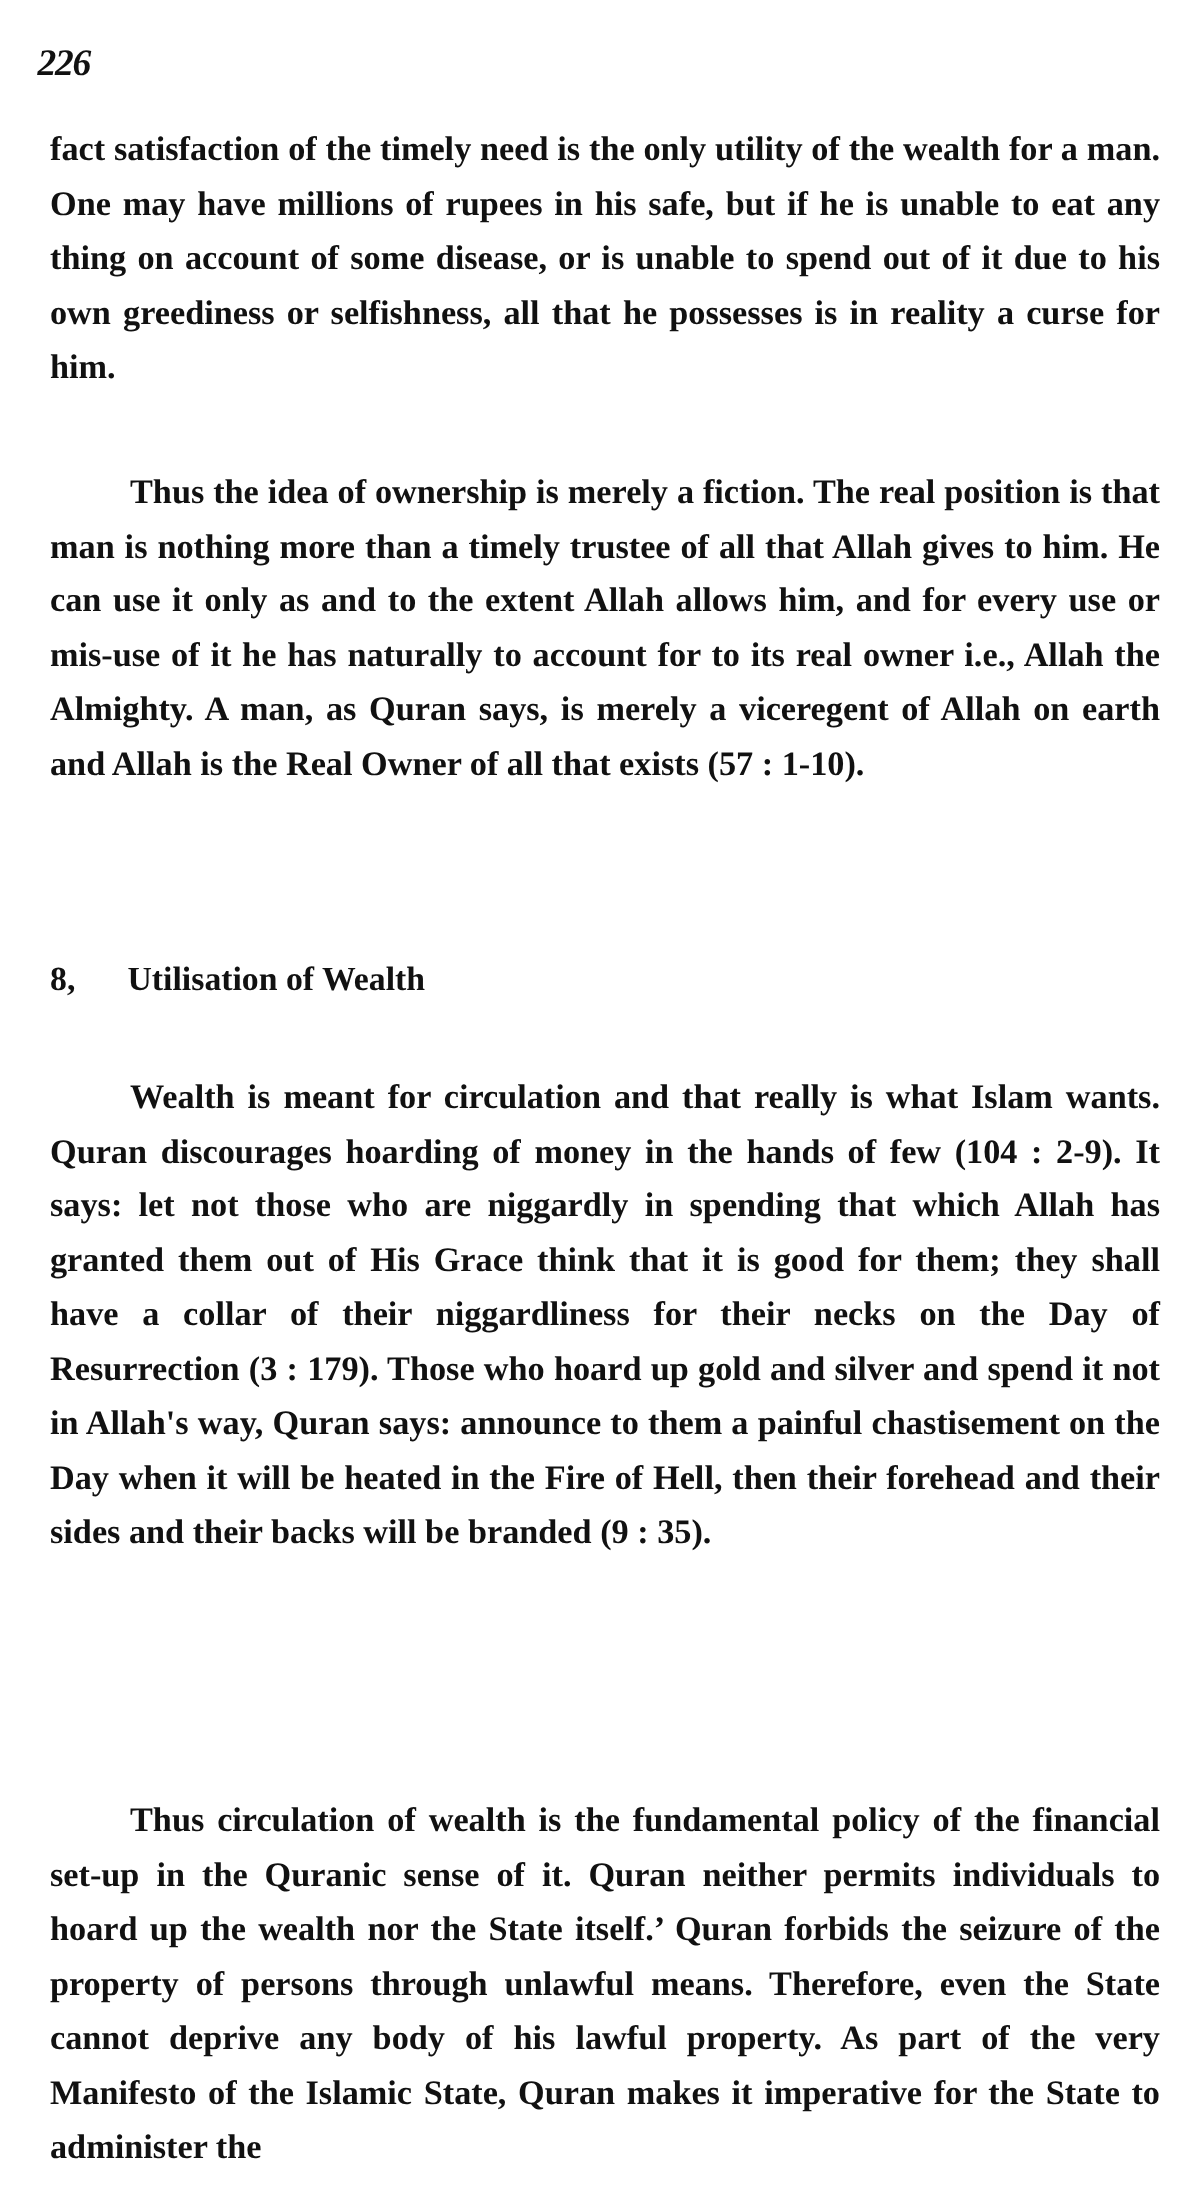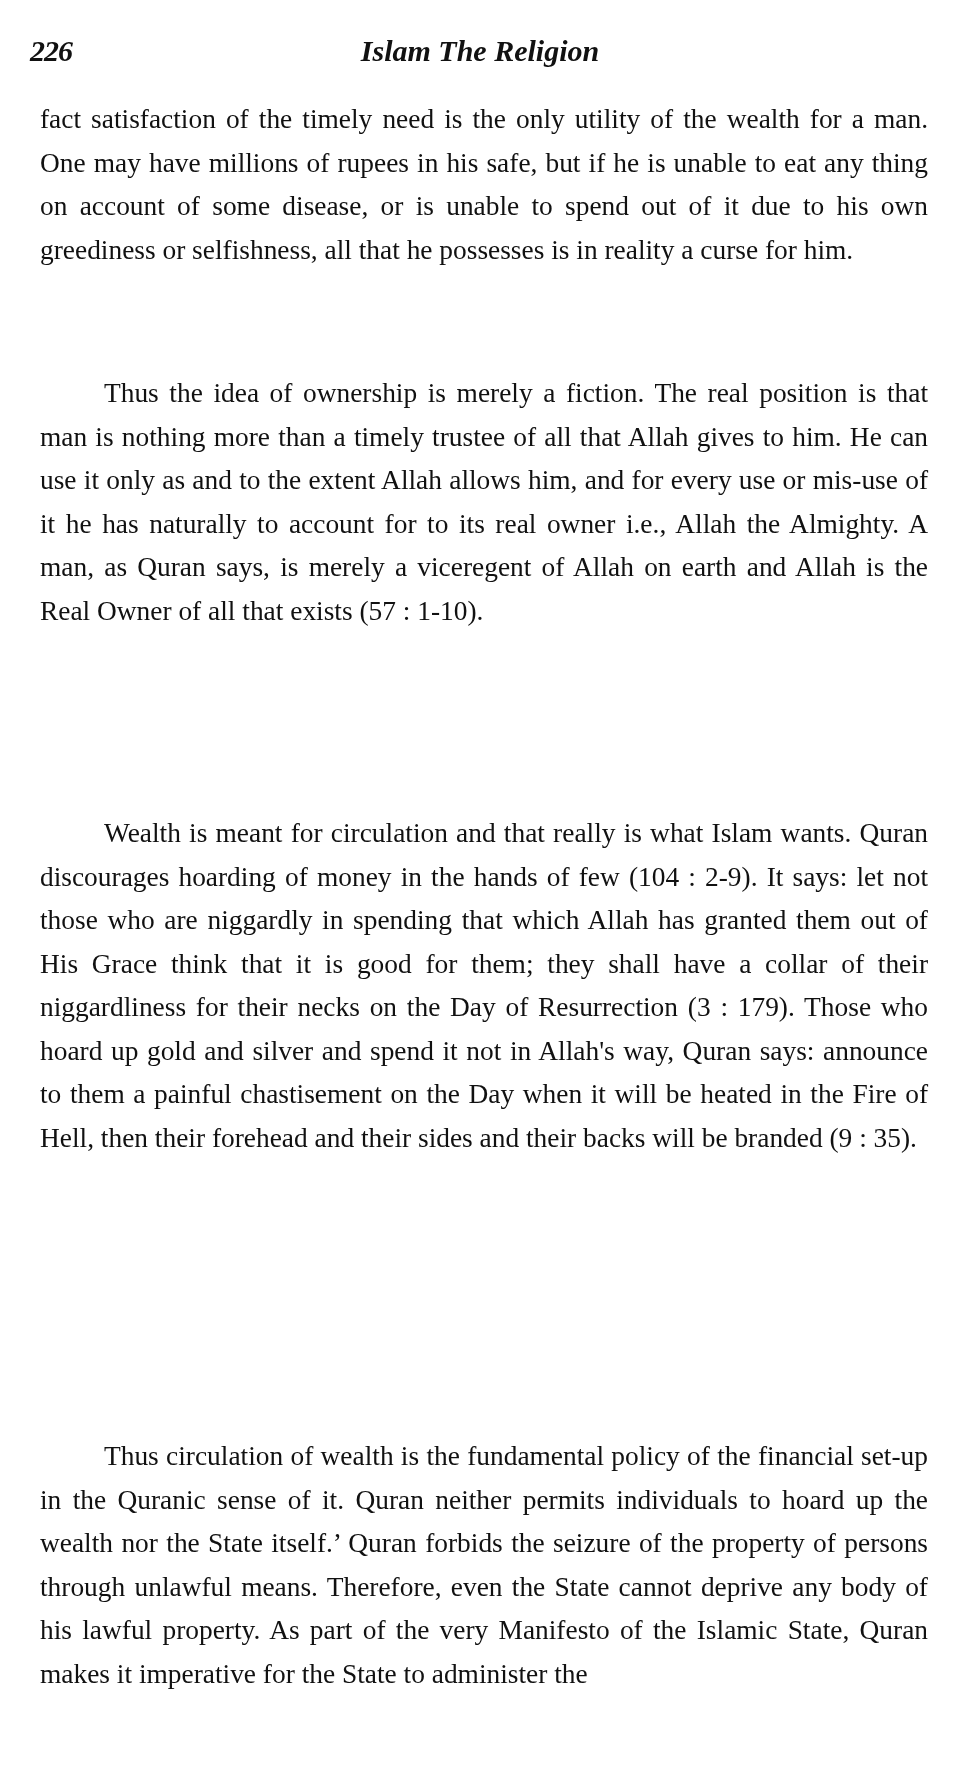--- a/index.html
+++ b/index.html
@@ -45,58 +45,60 @@
       font-weight: bold;
       font-style: italic;
     }
     .body-text {
       position: absolute;
       left: 40px;
       width: 888px;
       font-size: 27.4px;
       line-height: 43.5px;
       text-align: justify;
-      font-weight: normal;
+      font-weight: bold;
       font-stretch: condensed;
     }
     .para {
       margin: 0;
     }
     .indent { text-indent: 64px; }
     .p1 { top: 98px; }
     .p2 { top: 372px; }
     .section-heading {
       position: absolute;
       top: 768px;
       left: 40px;
       font-size: 27px;
       font-weight: bold;
       font-family: "Liberation Serif", "DejaVu Serif", serif;
     }
     .section-heading .num { display: inline-block; width: 62px; }
-    .p3 { top: 812px; }
+    .p3 { top: 856px; }
     .p4 { top: 1435px; }
   </style>
 </head>
 <body>
 
 <div class="page">
   <div class="running-head">
     <span class="page-number">226</span>
-    <div class="book-title">Islam The Religion</div>
   </div>
 
   <div class="body-text p1">
     <p class="para">fact satisfaction of the timely need is the only utility of the wealth for a man. One may have millions of rupees in his safe, but if he is unable to eat any thing on account of some disease, or is unable to spend out of it due to his own greediness or selfishness, all that he possesses is in reality a curse for him.</p>
   </div>
 
   <div class="body-text p2">
     <p class="para indent">Thus the idea of ownership is merely a fiction. The real position is that man is nothing more than a timely trustee of all that Allah gives to him. He can use it only as and to the extent Allah allows him, and for every use or mis-use of it he has naturally to account for to its real owner i.e., Allah the Almighty. A man, as Quran says, is merely a viceregent of Allah on earth and Allah is the Real Owner of all that exists (57 : 1-10).</p>
   </div>
 
+  <div class="section-heading">
+    <span class="num">8,</span><span>Utilisation of Wealth</span>
+  </div>
 
   <div class="body-text p3">
     <p class="para indent">Wealth is meant for circulation and that really is what Islam wants. Quran discourages hoarding of money in the hands of few (104 : 2-9). It says: let not those who are niggardly in spending that which Allah has granted them out of His Grace think that it is good for them; they shall have a collar of their niggardliness for their necks on the Day of Resurrection (3 : 179). Those who hoard up gold and silver and spend it not in Allah's way, Quran says: announce to them a painful chastisement on the Day when it will be heated in the Fire of Hell, then their forehead and their sides and their backs will be branded (9 : 35).</p>
   </div>
 
   <div class="body-text p4">
     <p class="para indent">Thus circulation of wealth is the fundamental policy of the financial set-up in the Quranic sense of it. Quran neither permits individuals to hoard up the wealth nor the State itself.’ Quran forbids the seizure of the property of persons through unlawful means. Therefore, even the State cannot deprive any body of his lawful property. As part of the very Manifesto of the Islamic State, Quran makes it imperative for the State to administer the</p>
   </div>
 </div>
 

